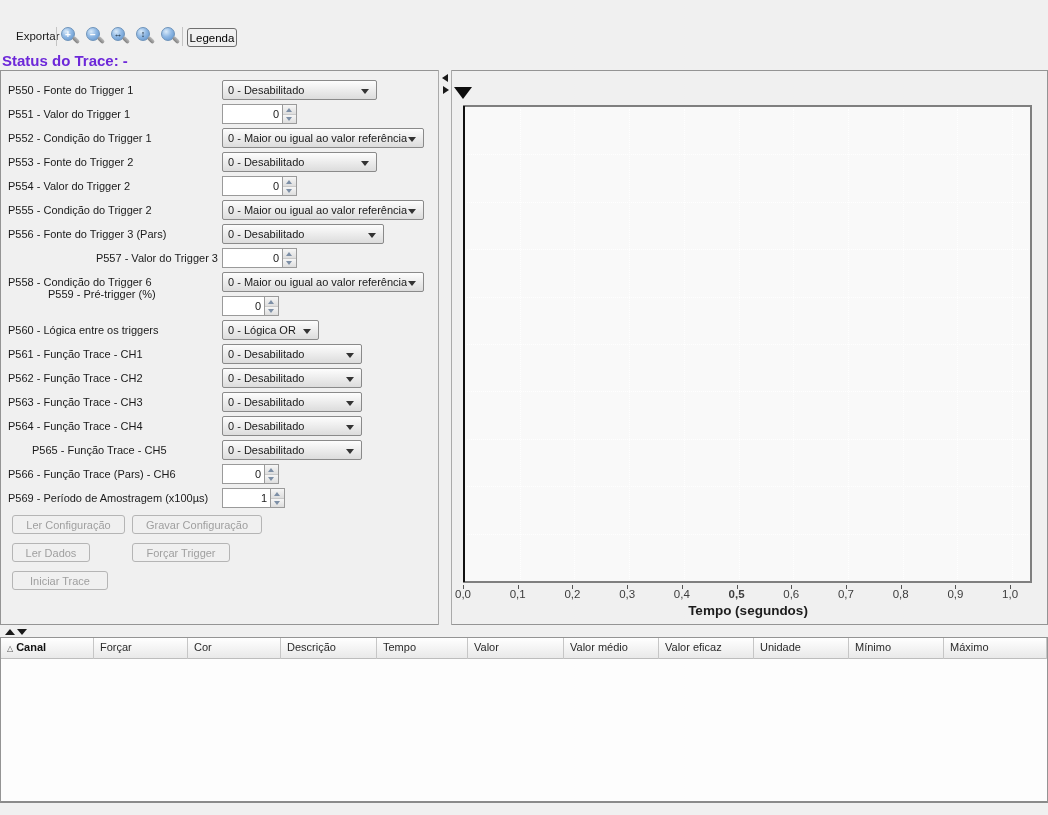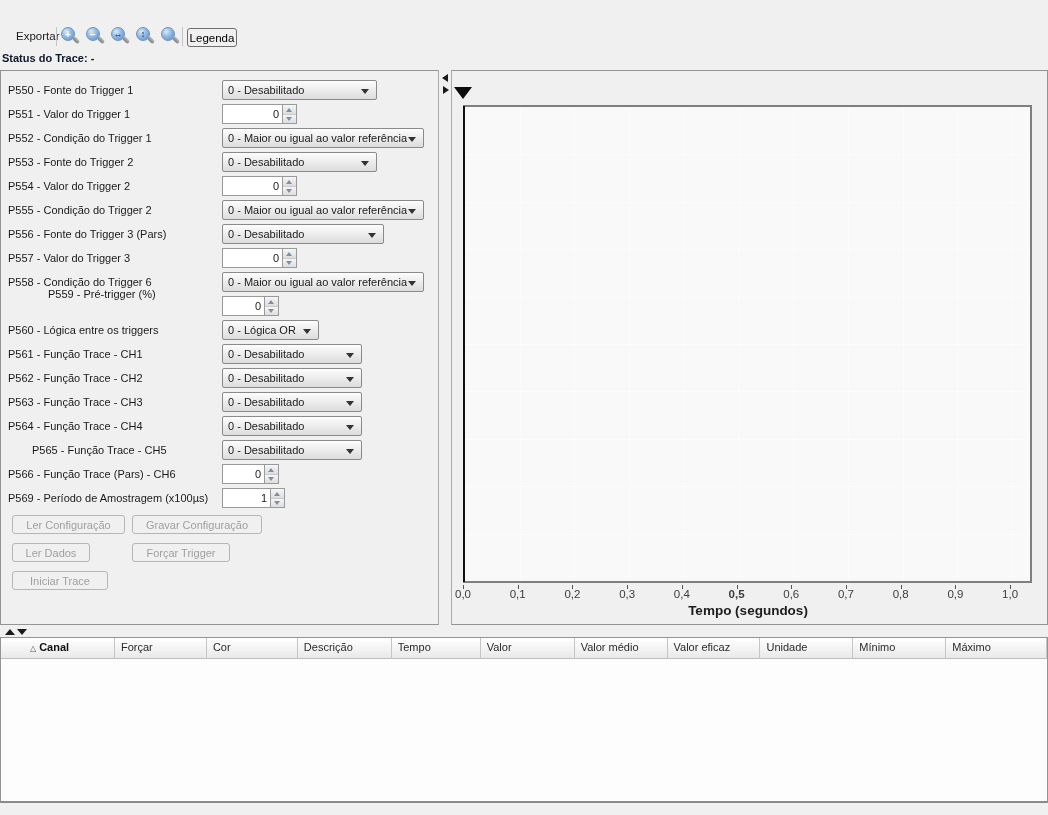--- a/index.html
+++ b/index.html
@@ -35,21 +35,21 @@
   .lens { position:absolute; left:1px; top:1px; width:14px; height:14px; border-radius:50%;
     background:radial-gradient(circle at 35% 30%, #d9eaf9 0%, #8fb8e4 45%, #5b8fc9 100%);
     border:1px solid #6d93ba; color:#fff; font-weight:bold; font-size:10px; line-height:13px; text-align:center; }
   .lens.dark { color:#1c2c3a; font-size:9px; }
   .handle { position:absolute; left:12px; top:12px; width:8px; height:4px; background:linear-gradient(#bdbdbd,#7c7c7c);
     border-radius:2px; transform:rotate(45deg); }
   #legenda-btn { position:absolute; left:187px; top:3px; width:50px; height:19px;
     border:1px solid #6f6f6f; border-radius:3px; background:#f0f0f0; font-size:11.5px;
     font-family:"Liberation Sans", sans-serif; }
   
-  #status-line { position:absolute; left:2px; top:52px; font-weight:bold; font-size:11px; color:#0f172a; }
+  #status-line { position:absolute; left:2px; top:52px; font-weight:bold; font-size:15px; color:#6d28d9; }
   
   #main { position:absolute; left:0; top:70px; width:1048px; height:555px;
     border:1px solid #949494; background:#f0f0f0; }
   
   .frm-label { position:absolute; left:8px; width:210px; height:14px; font-size:11px; }
   .combo { position:absolute; height:20px; border:1px solid #8a8a8a; border-radius:2px;
     background:linear-gradient(#fdfdfd,#dcdcdc); display:flex; align-items:center; padding-left:5px; }
   .combo-text { font-size:11px; white-space:nowrap; overflow:hidden; }
   .combo-arrow { position:absolute; right:7px; top:8px; width:0; height:0;
     border-left:4px solid transparent; border-right:4px solid transparent; border-top:5px solid #333; }
@@ -87,21 +87,21 @@
   
   #hsplit { position:absolute; left:0; top:626px; width:1048px; height:11px; background:#f0f0f0; }
   .hs-up { position:absolute; left:5px; top:3px; width:0; height:0;
     border-left:5px solid transparent; border-right:5px solid transparent; border-bottom:6px solid #1a1a1a; }
   .hs-dn { position:absolute; left:17px; top:3px; width:0; height:0;
     border-left:5px solid transparent; border-right:5px solid transparent; border-top:6px solid #1a1a1a; }
   
   #table-panel { position:absolute; left:0; top:637px; width:1048px; height:166px;
     border:1px solid #949494; border-bottom:2px solid #8a8a8a; background:#fdfdfd; }
   #table-header { position:absolute; left:0; top:0; width:1046px; height:21px; display:flex;
-    background:linear-gradient(#ffffff,#e9e9e9); border-bottom:1px solid #bdbdbd;padding-left:23px; }
+    background:linear-gradient(#ffffff,#e9e9e9); border-bottom:1px solid #bdbdbd; }
   .th { height:21px; border-right:1px solid #c6c6c6; padding:3px 0 0 6px; font-size:11px;
     color:#2a2a2a; white-space:nowrap; overflow:hidden; }
   .th.sorted { font-weight:bold; color:#111; }
   .sort-icon { font-size:8px; color:#555; margin-right:3px; font-weight:normal; }
   #table-body { position:absolute; left:0; top:21px; width:1046px; bottom:0; background:#fdfdfd; }
   #bottom-strip { position:absolute; left:0; top:803px; width:1048px; height:12px; background:#f0f0f0; }
 </style>
 </head>
 <body>
 
@@ -175,21 +175,21 @@
       <div class="frm-label" style="top: 204px;">P555 - Condição do Trigger 2</div>
       <div class="combo" style="left: 222px; top: 200px; width: 202px;">
         <span class="combo-text">0 - Maior ou igual ao valor referência</span>
         <span class="combo-arrow"></span>
       </div>
       <div class="frm-label" style="top: 228px;">P556 - Fonte do Trigger 3 (Pars)</div>
       <div class="combo" style="left: 222px; top: 224px; width: 162px;">
         <span class="combo-text">0 - Desabilitado</span>
         <span class="combo-arrow"></span>
       </div>
-      <div class="frm-label" style="top: 252px;">P557 - Valor do Trigger 3</div>
+      <div class="frm-label" style="top: 252px; text-align: right;">P557 - Valor do Trigger 3</div>
       <div class="spin" style="left: 222px; top: 248px; width: 75px;">
         <span class="spin-val">0</span>
         <div class="spin-btns">
           <div class="spin-up"></div>
           <div class="spin-dn"></div>
         </div>
       </div>
       <div class="frm-label" style="top: 276px;">P558 - Condição do Trigger 6</div>
       <div class="combo" style="left: 222px; top: 272px; width: 202px;">
         <span class="combo-text">0 - Maior ou igual ao valor referência</span>

